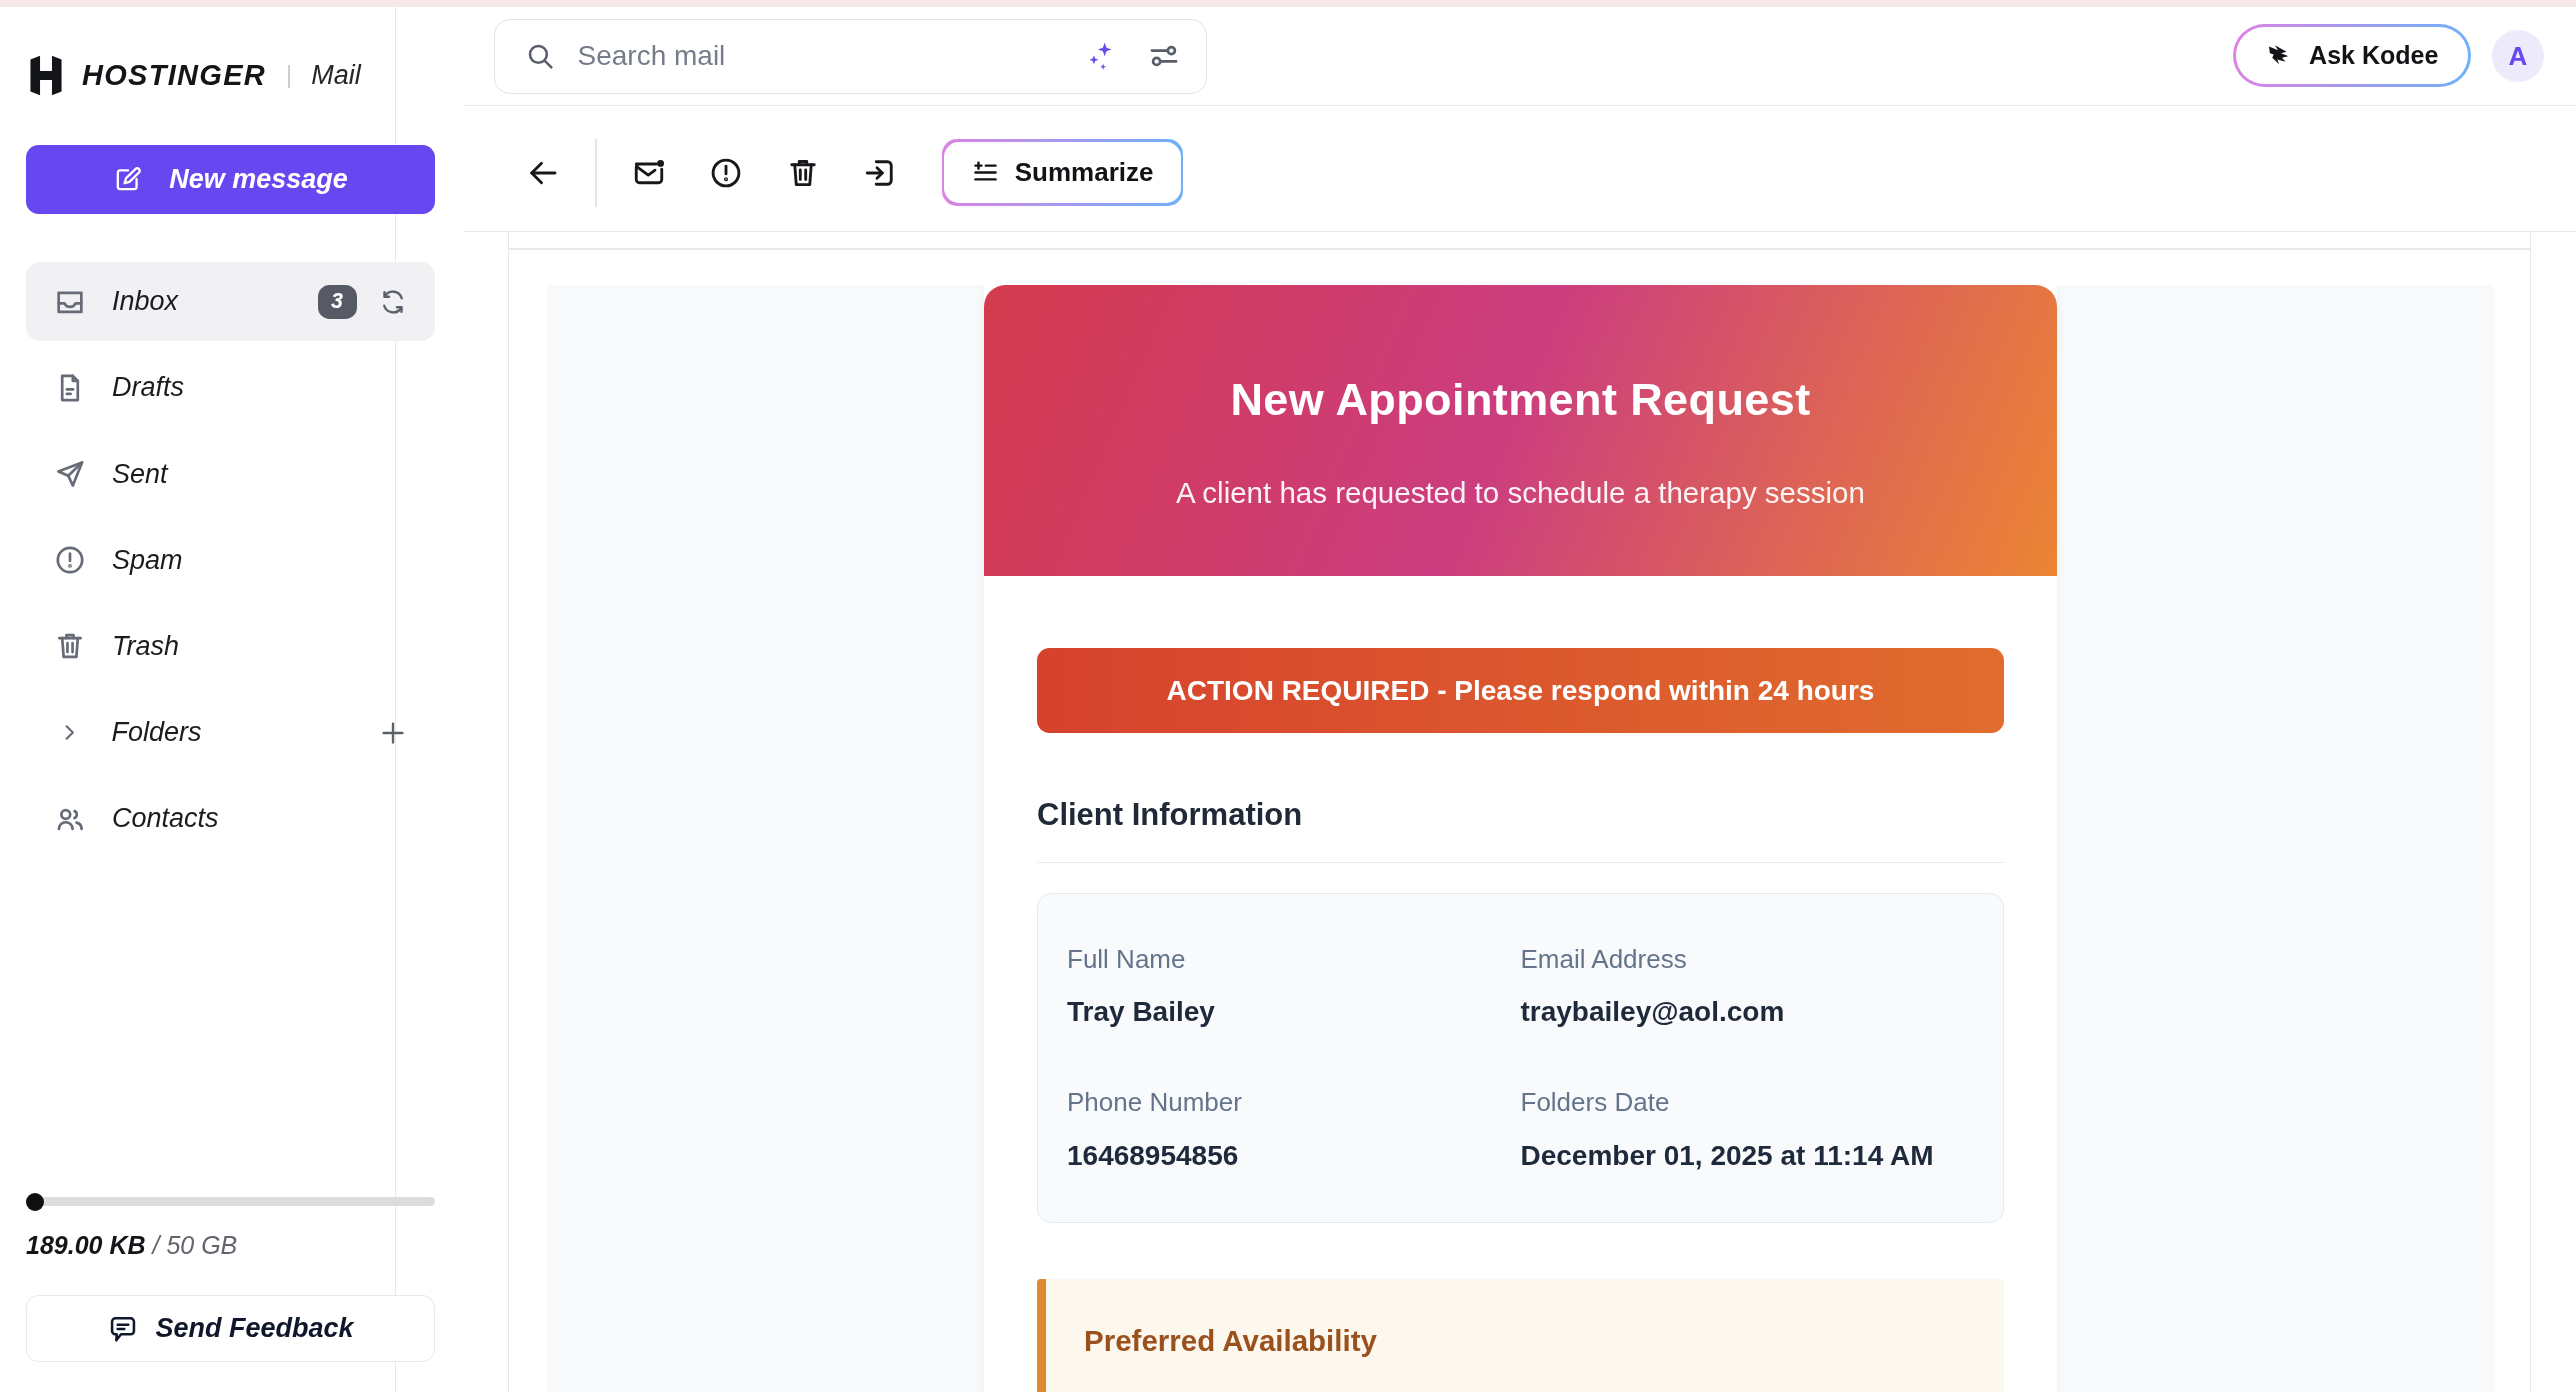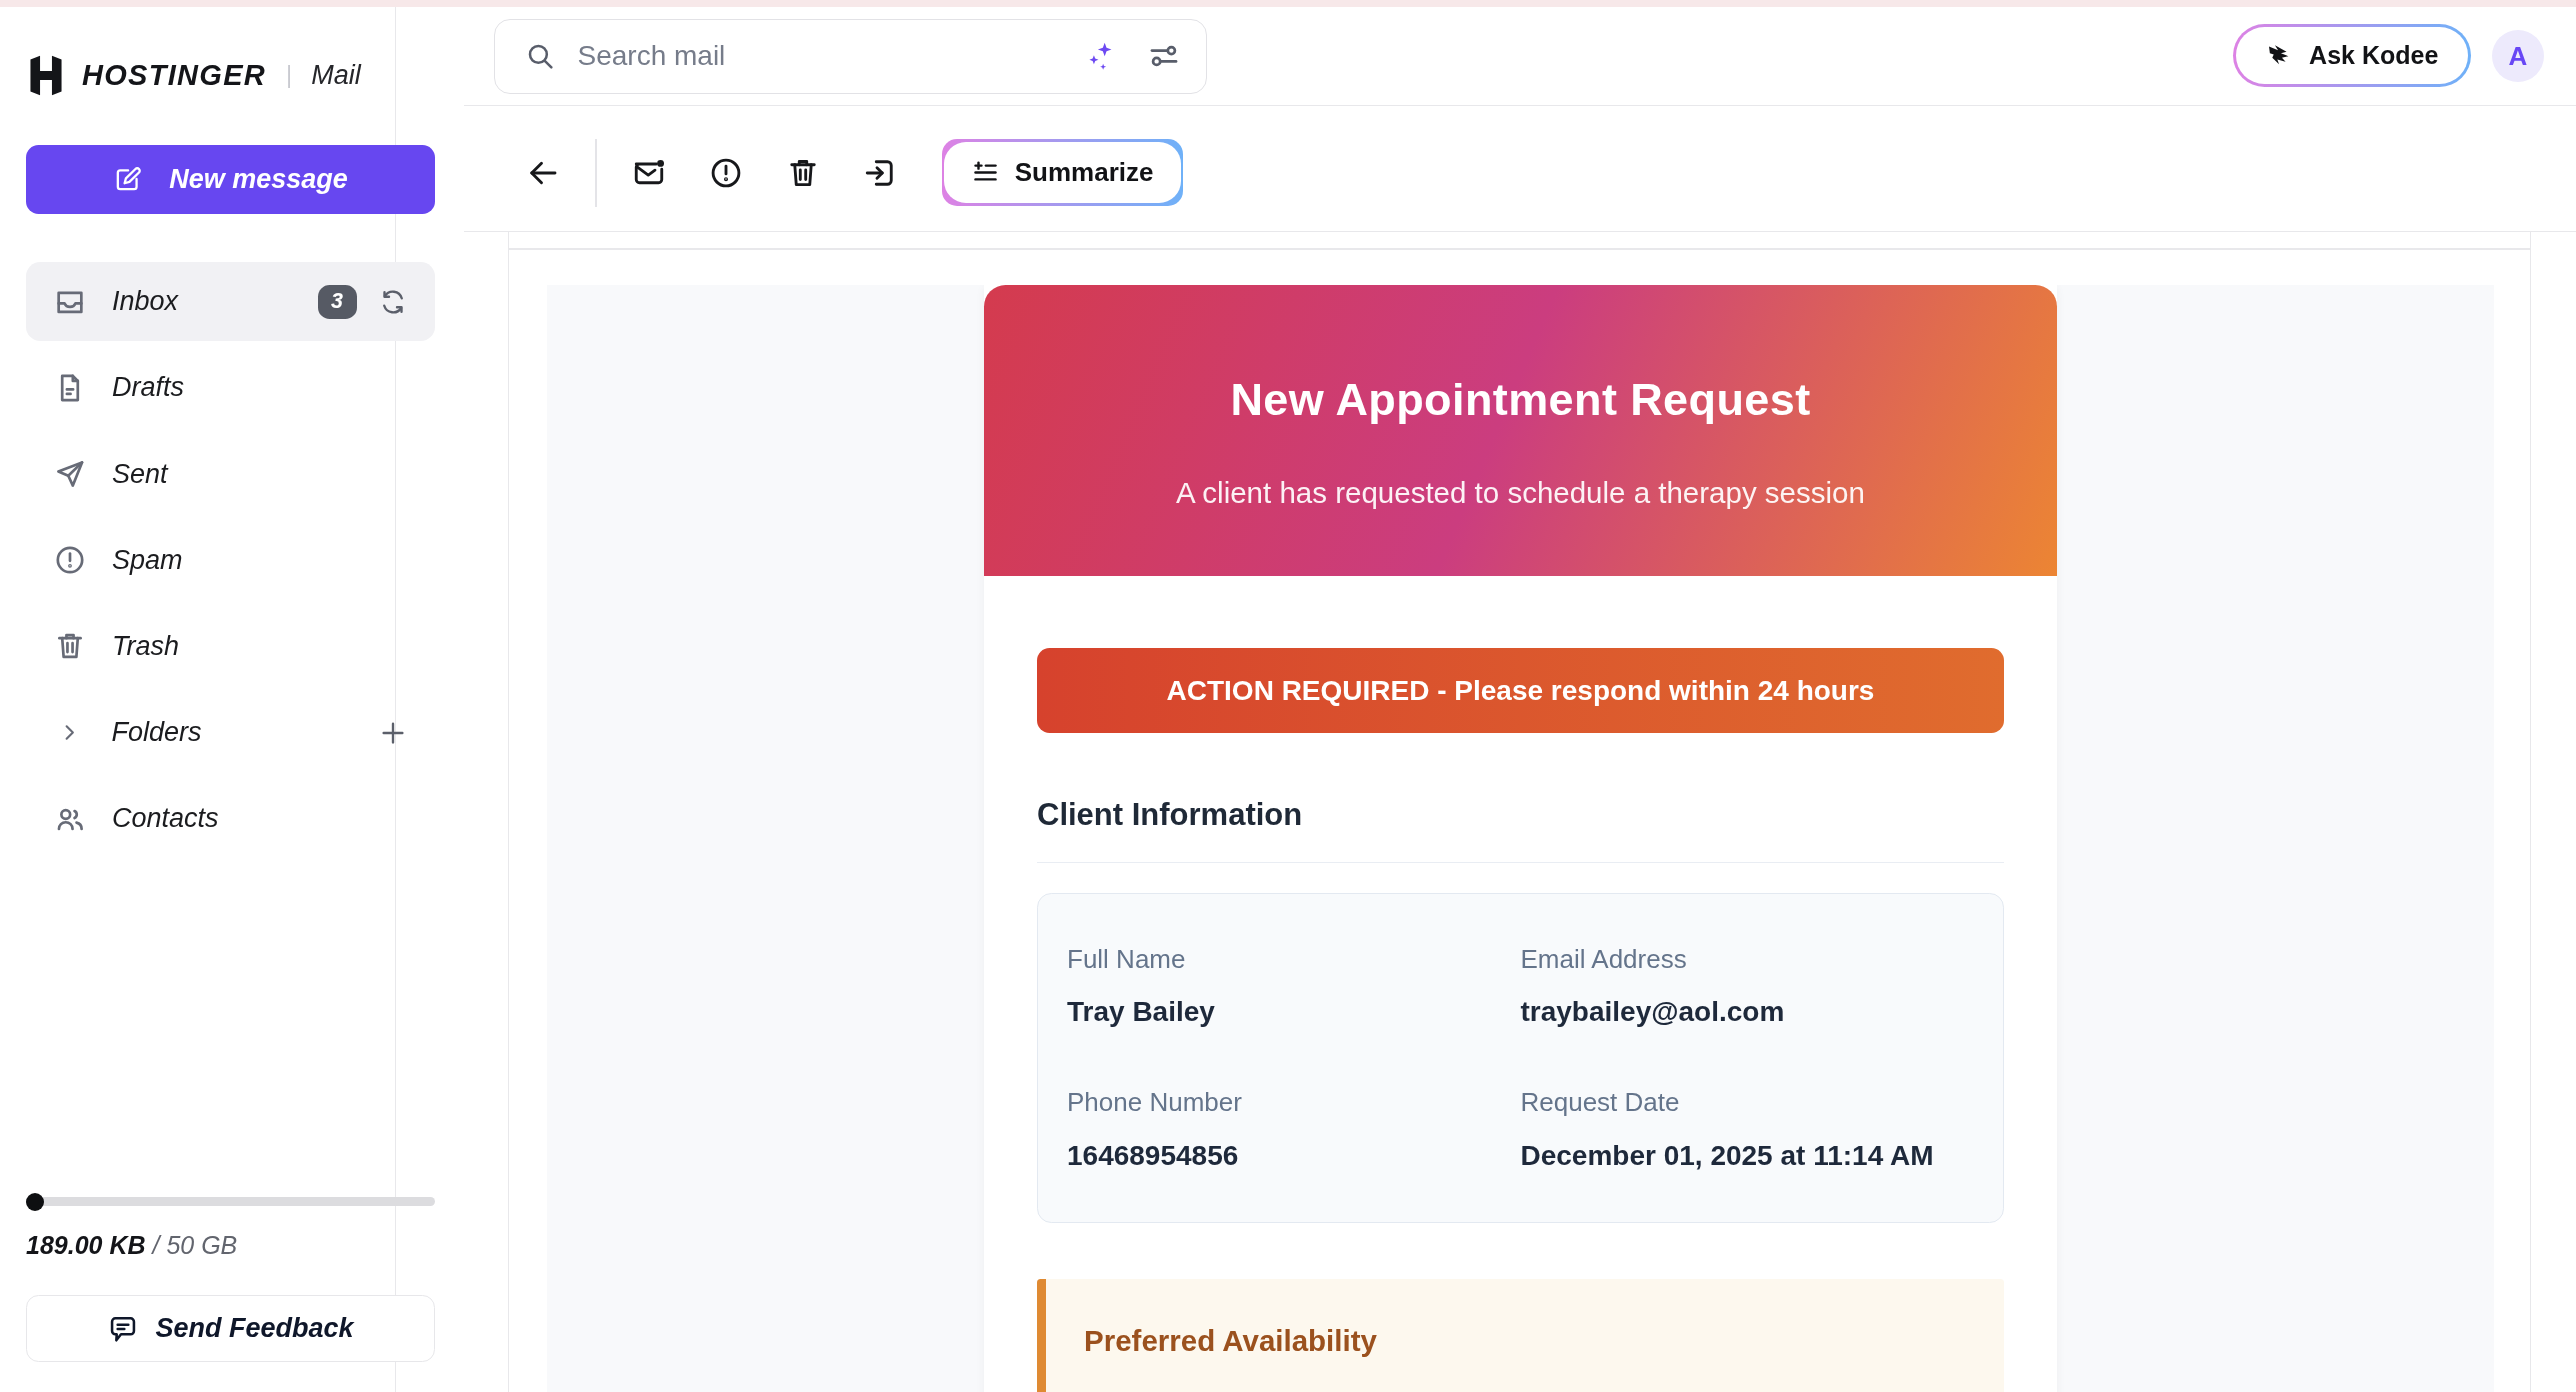--- a/index.html
+++ b/index.html
@@ -109,21 +109,21 @@
   .toolbar {
     position:absolute; left:464px; right:0; top:114px; height:118px;
     background:#fff; border-bottom:1.8px solid #e8e8eb;
     display:flex; align-items:center;
   }
   .tb-btn { width:41px; height:41px; color:#17181b; cursor:pointer; flex:none; display:flex; align-items:center; justify-content:center; }
   .tb-btn svg { width:36px; height:36px; }
   .tb-divider { width:1.8px; height:68px; background:#e4e4e8; margin:0 0; flex:none; }
   .summarize { cursor:pointer; }
   .summarize .inner {
-    background:#fff; border-radius:22px; height:61px; padding:0 27px;
+    background:#fff; border-radius:15px; height:61px; padding:0 27px;
     display:flex; align-items:center; gap:14.3px; font-size:26px; font-weight:700; color:#121316;
   }
   .summarize svg { width:29px; height:29px; }
   .summarize .grad-wrap { border-radius:15px; }
 
   
   .email-panel {
     position:absolute; left:508px; right:45px; top:232px; bottom:0;
     background:#fff; border-left:1.8px solid #e8e8eb; border-right:1.8px solid #e8e8eb;
   }
@@ -399,21 +399,21 @@
           </div>
           <div>
             <div class="field-label">Email Address</div>
             <div class="field-value">traybailey@aol.com</div>
           </div>
           <div>
             <div class="field-label">Phone Number</div>
             <div class="field-value">16468954856</div>
           </div>
           <div>
-            <div class="field-label">Request Date</div>
+            <div class="field-label">Folders Date</div>
             <div class="field-value">December 01, 2025 at 11:14 AM</div>
           </div>
         </div>
 
         <div class="availability">
           <div class="avail-title">Preferred Availability</div>
 
         </div>
 
       </div>

